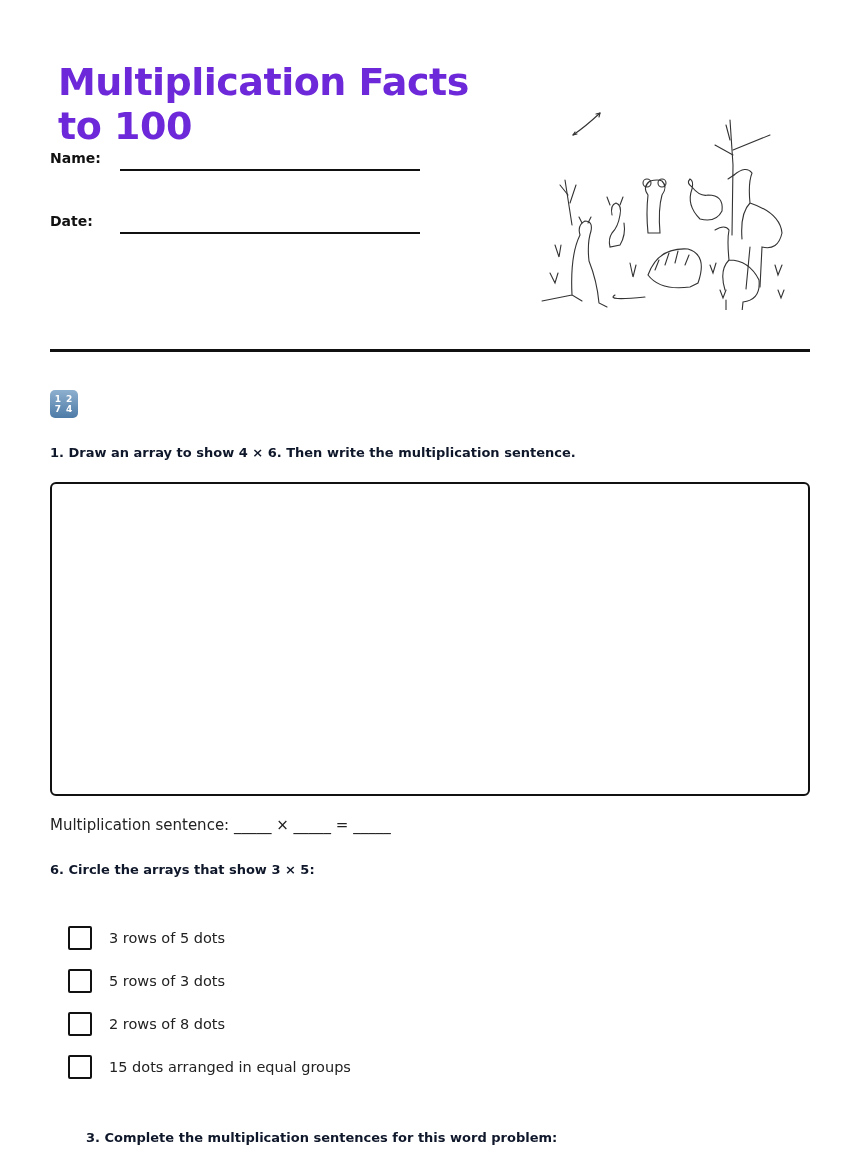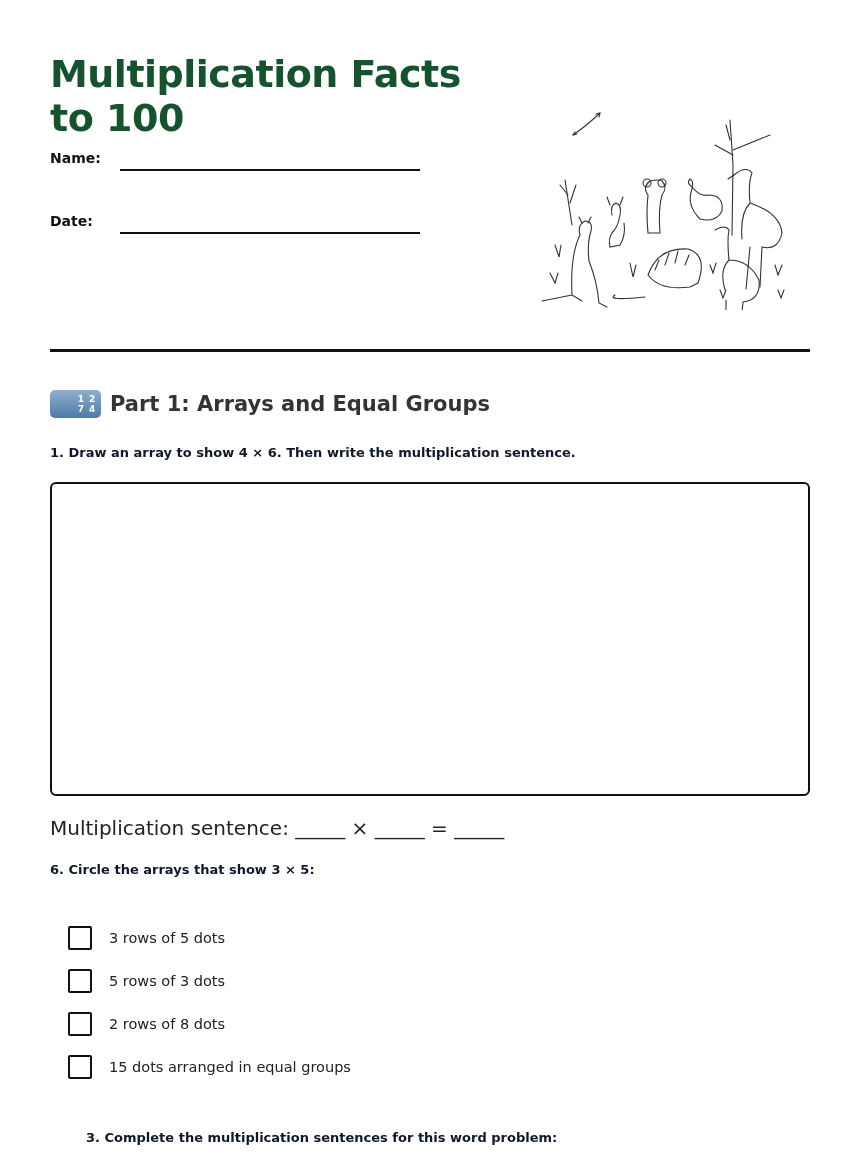--- a/index.html
+++ b/index.html
@@ -3,51 +3,51 @@
 <meta charset="utf-8">
 <style>
   html, body { margin: 0; padding: 0; background: #ffffff; }
   body {
     width: 860px; height: 1161px; overflow: hidden; position: relative;
     font-family: "Liberation Sans", "DejaVu Sans", sans-serif; color: #222;
   }
   .title {
     position: absolute; left: 50px; top: 52px; width: 440px;
     font-family: "DejaVu Sans", sans-serif; font-weight: bold;
-    font-size: 38px; line-height: 44px; color: #14532d; margin: 0; letter-spacing: -0.5px;
+    font-size: 38px; line-height: 44px; color: #6d28d9; margin: 8px; letter-spacing: -0.5px;
   }
   .field { position: absolute; left: 50px; width: 370px; height: 30px; }
   .field .lbl {
     position: absolute; left: 0; top: 0;
     font-family: "DejaVu Sans", sans-serif; font-weight: bold; font-size: 14px; color: #111;
   }
   .field .line { position: absolute; left: 70px; top: 19px; width: 300px; height: 0; border-bottom: 2px solid #111; }
   .illus { position: absolute; left: 540px; top: 105px; width: 255px; height: 205px; }
   .divider { position: absolute; left: 50px; top: 349px; width: 760px; height: 0; border-top: 3px solid #111; }
   .part-heading {
     position: absolute; left: 50px; top: 389px; height: 30px; display: flex; align-items: center;
     font-family: "DejaVu Sans", sans-serif; font-weight: bold; font-size: 21px; color: #333;
   }
   .emoji-box {
     width: 28px; height: 28px; border-radius: 5px; margin-right: 9px;
     background: linear-gradient(#8eb0cf, #4d7aa6); color: #fff;
     font-family: "DejaVu Sans", sans-serif; font-size: 9px; line-height: 10px; font-weight: bold;
-    display: flex; flex-direction: column; align-items: center; justify-content: center; letter-spacing: 1px; padding-left: 23px;
+    display: flex; flex-direction: column; align-items: center; justify-content: center; letter-spacing: 1px;
   }
   .q {
     position: absolute; left: 50px;
     font-family: "DejaVu Sans", sans-serif; font-weight: bold; font-size: 13px; color: #0f172a;
   }
   .draw-box {
     position: absolute; left: 50px; top: 482px; width: 756px; height: 310px;
     border: 2px solid #111; border-radius: 6px;
   }
   .sentence {
     position: absolute; left: 50px; top: 816px;
-    font-family: "DejaVu Sans", sans-serif; font-size: 20px; color: #222;
+    font-family: "DejaVu Sans", sans-serif; font-size: 15px; color: #222;
   }
   .opt { position: absolute; left: 60px; height: 26px; display: flex; align-items: center; padding-left: 8px; }
   .cb { width: 20px; height: 20px; border: 2px solid #111; border-radius: 2px; box-sizing: content-box; margin-right: 17px; }
   .opt .txt { font-family: "DejaVu Sans", sans-serif; font-size: 14.5px; color: #222; }
 </style>
 </head>
 <body>
 
 <h1 class="title">Multiplication Facts to 100</h1>
 
@@ -99,21 +99,20 @@
   <path d="M15 140 l4 12 l2 -12 M10 168 l5 10 l3 -10 M90 158 l3 14 l3 -12 M170 160 l3 8 l3 -10 M180 185 l3 8 l3 -8 M235 160 l3 10 l4 -10 M238 185 l3 8 l3 -8"></path>
 </svg>
 
 <div class="divider"></div>
 
 <div class="part-heading">
   <span class="emoji-box">
     <span>1 2</span>
     <span>7 4</span>
   </span>
-  <span>Part 1: Arrays and Equal Groups</span>
 </div>
 
 <div class="q" style="top:445px;">1. Draw an array to show 4 × 6. Then write the multiplication sentence.</div>
 
 <div class="draw-box"></div>
 
 <div class="sentence">Multiplication sentence: _____ × _____ = _____</div>
 
 <div class="q" style="top:862px;">6. Circle the arrays that show 3 × 5:</div>
 

